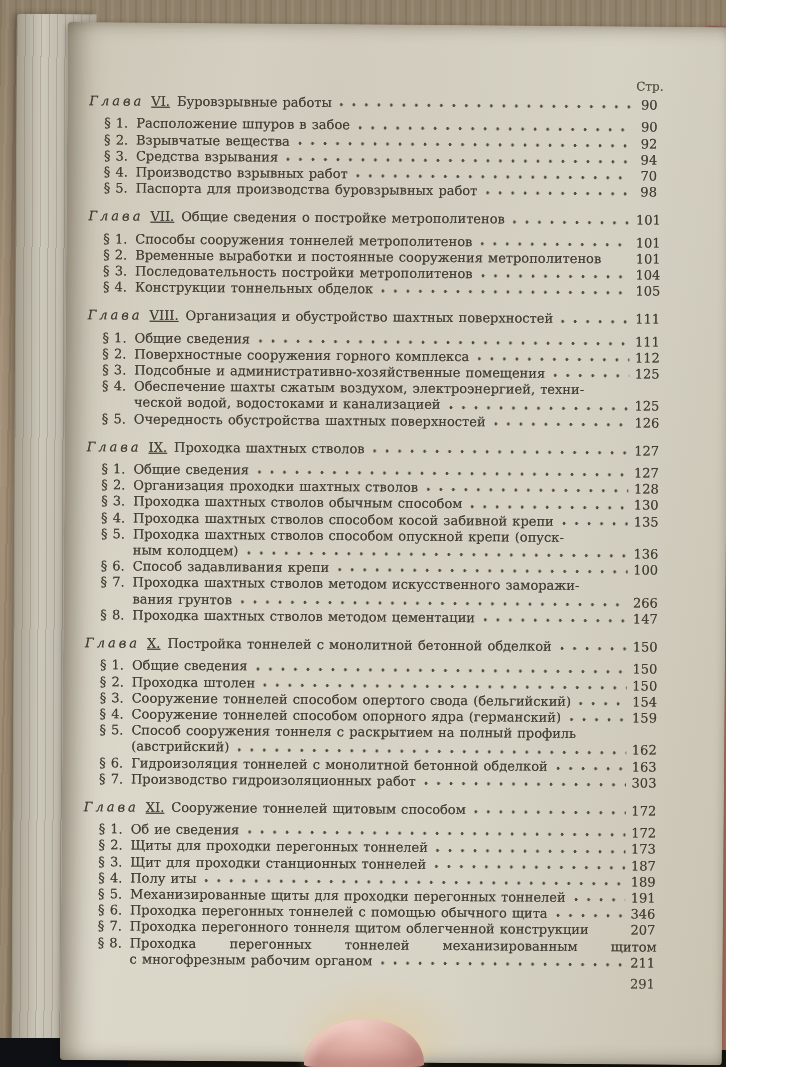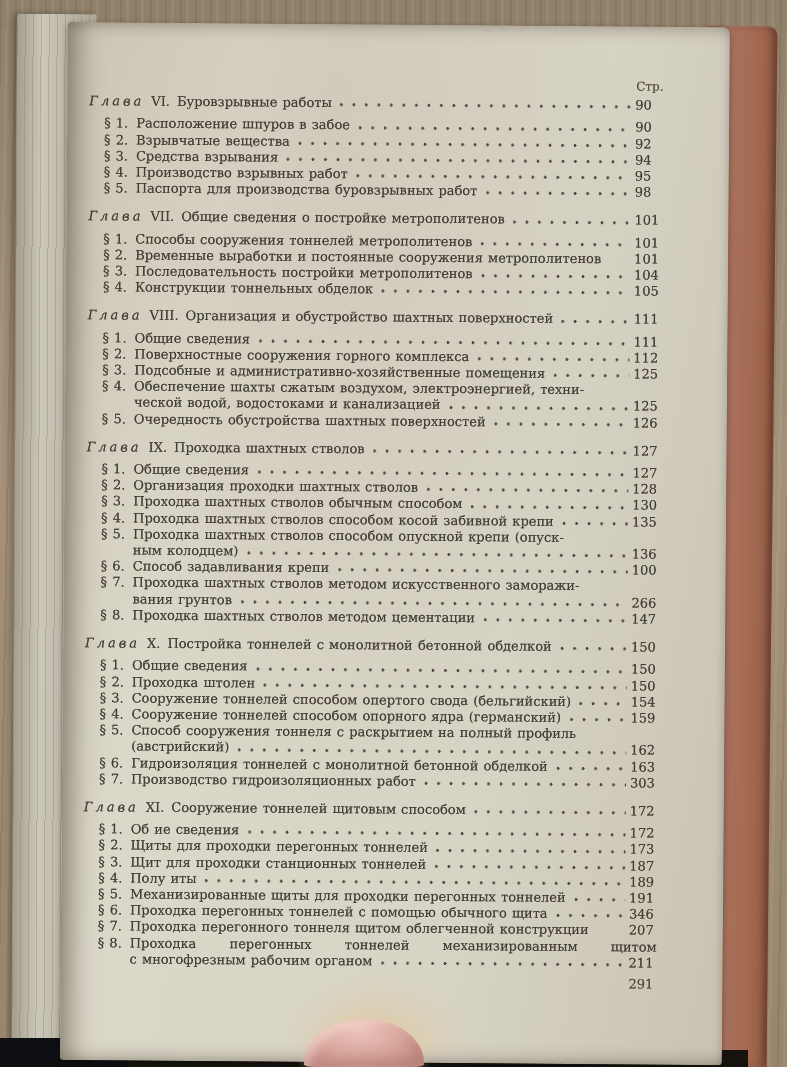--- a/index.html
+++ b/index.html
@@ -1,21 +1,21 @@
 <!DOCTYPE html>
 <html><head>
 <meta charset="utf-8">
 <style>
   html,body{margin:0;padding:0;}
   body{
     width:800px;height:1067px;overflow:hidden;
     font-family:"DejaVu Serif", serif;
   }
   .scene{
-    position:relative;width:787px;height:1067px;overflow:hidden;
+    position:relative;width:726px;height:1067px;overflow:hidden;
     background-color:#9d8c74;
     background-image:
       repeating-linear-gradient(91deg, rgba(66,52,37,.12) 0 2px, rgba(0,0,0,0) 2px 6px, rgba(255,255,255,.06) 6px 9px, rgba(0,0,0,0) 9px 15px),
       linear-gradient(180deg,#8f8069,#a59179 45%,#97866d);
   }
   
   .cover{
     position:absolute;left:698px;top:26px;width:74px;height:1041px;
     background:linear-gradient(90deg,#8e5948 0%,#aa7260 35%,#a3694f 75%,#8f5a45 100%);
     border-radius:5px 9px 0 0;
@@ -68,34 +68,34 @@
     position:absolute;left:22px;right:66px;top:52px;
     font-size:13px;line-height:16.2px;color:#423d33;
     word-spacing:1px;
     text-shadow:0 0 .6px rgba(66,60,50,.65);
   }
   .str-row{text-align:right;font-size:12px;color:#56503f;margin-bottom:3px;}
   .row{display:flex;align-items:baseline;}
   .chapter-row{margin:12px 0 6px;}
   .chapter-row.first{margin-top:0;}
   .ch-word{letter-spacing:3px;font-style:italic;}
-  .ch-num{margin:0 7px 0 7px;}
+  .ch-num{margin:0 7px 0 7px;text-decoration:underline;}
   .secnum{flex:0 0 32px;padding-left:15px;box-sizing:content-box;}
   .cont-row{padding-left:47px;}
   .t{flex:0 1 auto;}
   .t.wrap{flex:1 1 auto;}
   .t.just{text-align:justify;text-align-last:justify;}
   .leader{
     flex:1 1 auto;min-width:8px;height:5px;align-self:flex-end;
     margin:0 4px 4px 8px;
     background-image:radial-gradient(circle at 2px 2.5px, rgba(66,60,50,.9) 1.25px, rgba(0,0,0,0) 1.7px);
     background-size:12.5px 5px;background-repeat:repeat-x;
   }
   .leader.hidden{background:none;}
-  .pg{flex:0 0 28px;text-align:left;}
+  .pg{flex:0 0 28px;text-align:center;}
   .footer-row{justify-content:flex-end;margin-top:5px;}
   .footer-row .pg{color:rgba(66,60,48,.8);margin-left:43px;}
 </style>
 </head>
 <body>
 
 <div class="scene">
   <div class="cover"></div>
   <div class="page-stack"></div>
   <div class="shadow-band"></div>
@@ -127,21 +127,21 @@
           <div class="row sec-row">
             <span class="secnum">§ 3.</span>
             <span class="t">Средства взрывания</span>
             <span class="leader"></span>
             <span class="pg">94</span>
           </div>
           <div class="row sec-row">
             <span class="secnum">§ 4.</span>
             <span class="t">Производство взрывных работ</span>
             <span class="leader"></span>
-            <span class="pg">95</span>
+            <span class="pg">70</span>
           </div>
           <div class="row sec-row">
             <span class="secnum">§ 5.</span>
             <span class="t">Паспорта для производства буровзрывных работ</span>
             <span class="leader"></span>
             <span class="pg">98</span>
           </div>
           <div class="row chapter-row">
             <span class="ch-word">Глава</span>
             <span class="ch-num">VII.</span>

